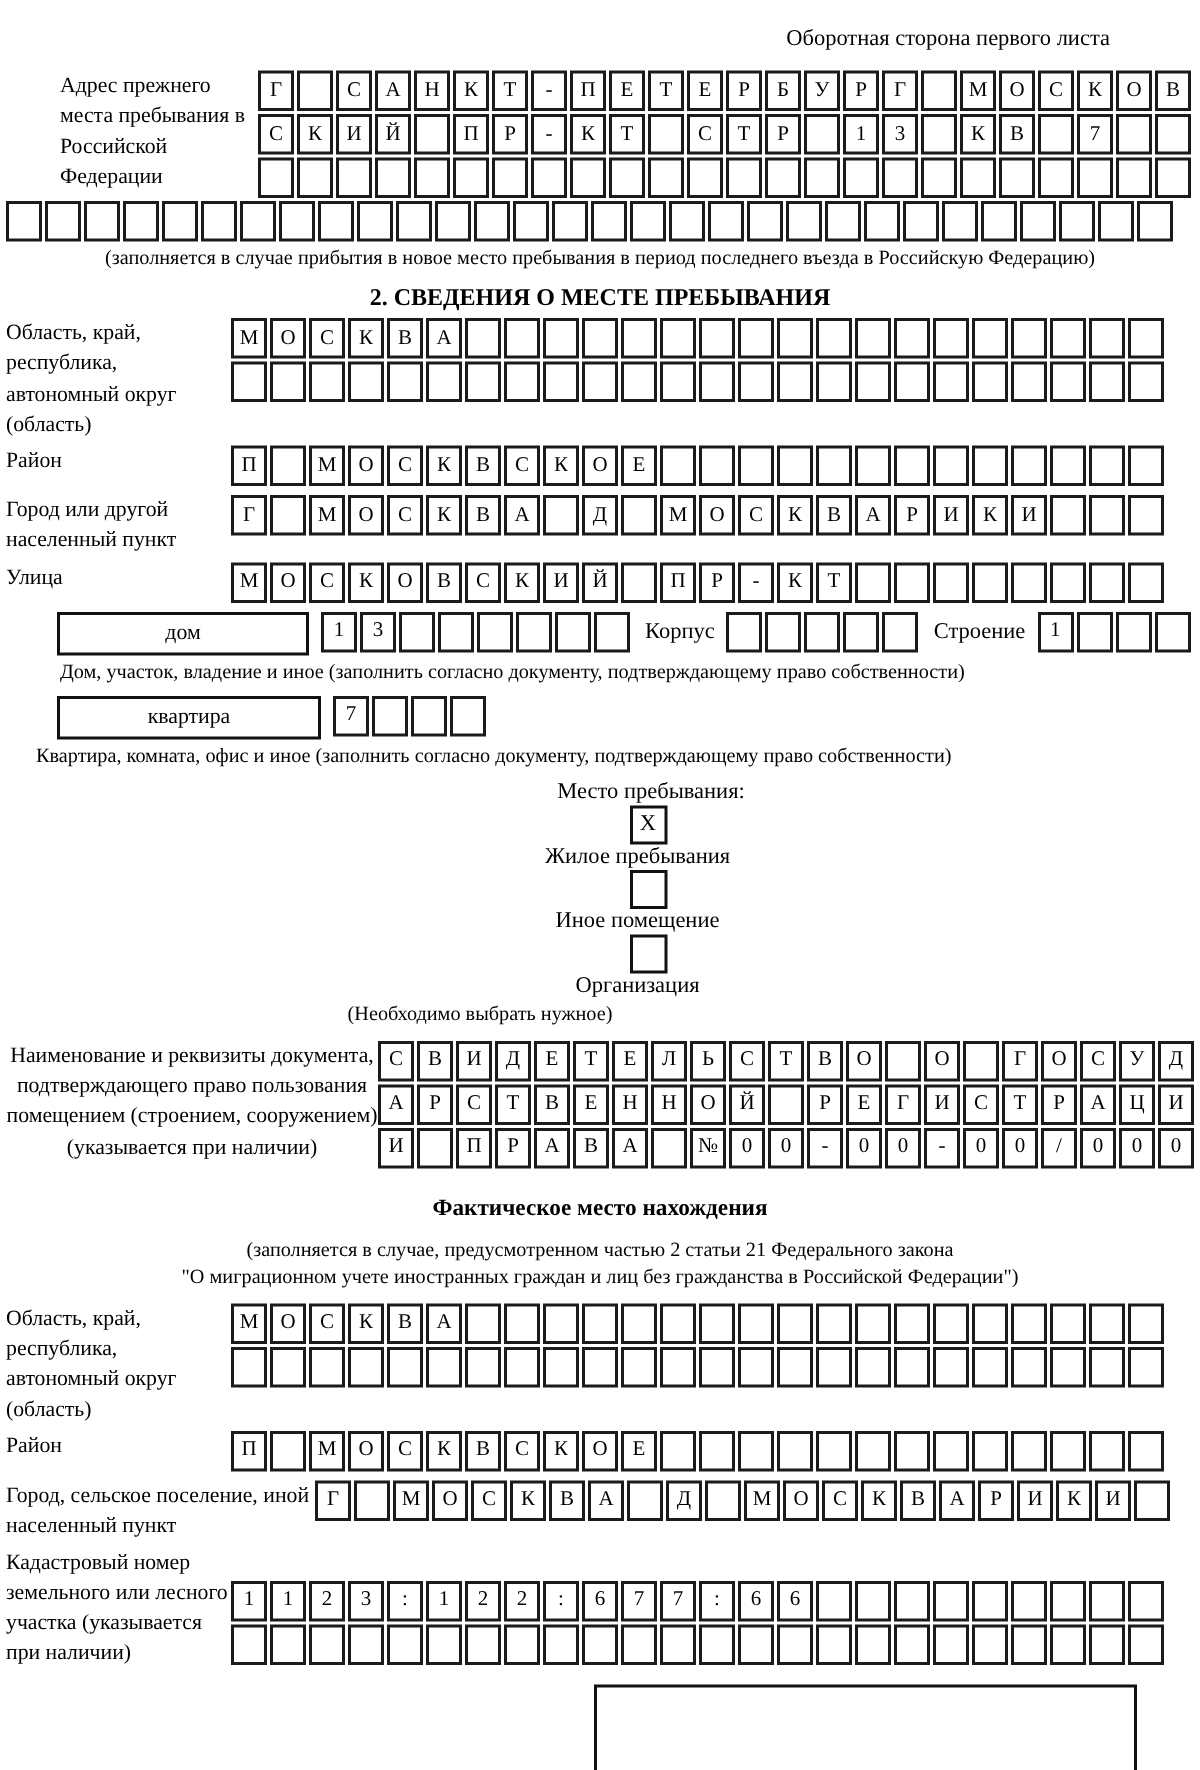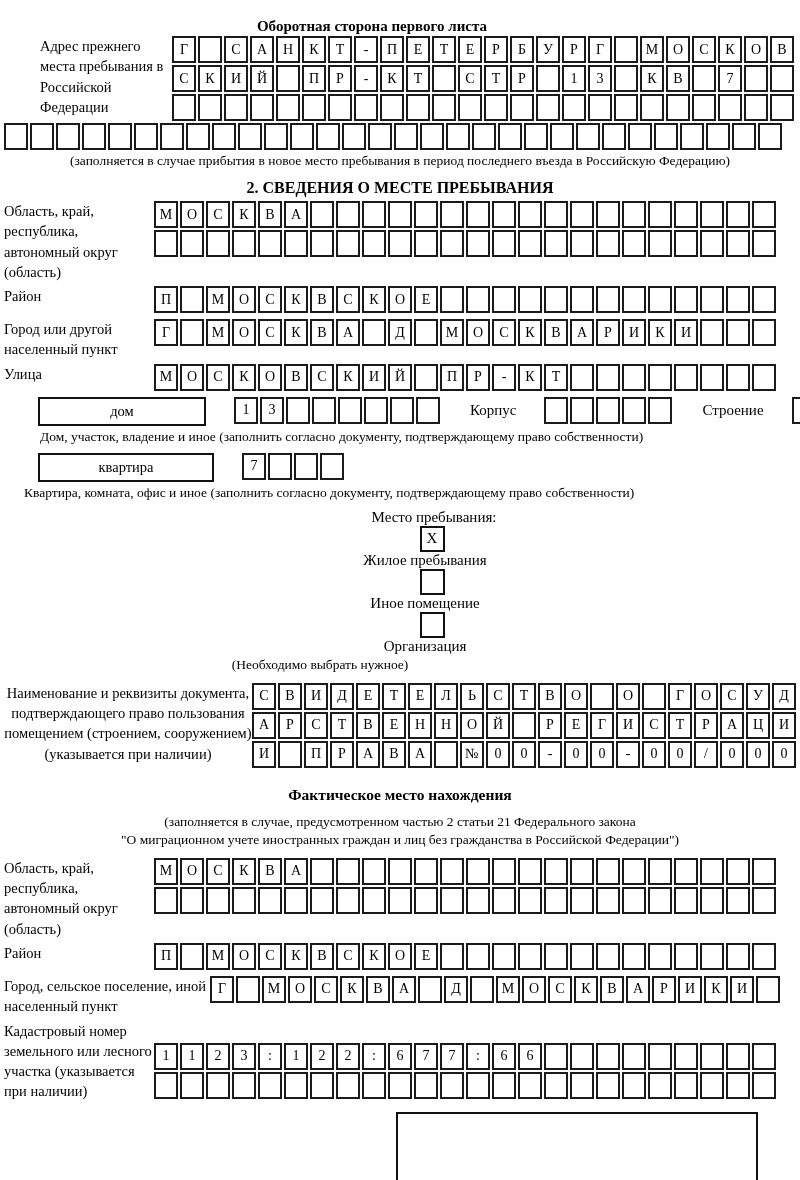--- a/index.html
+++ b/index.html
@@ -1,39 +1,39 @@
 <!DOCTYPE html>
 <html><head>
 <meta charset="utf-8">
 <style>
   html,body{margin:0;padding:0;background:#fff;color:#000;}
   body{width:800px;font-family:"Liberation Serif","DejaVu Serif",serif;}
   .page{width:792px;padding:4px 4px 10px 4px;}
 
-  .corner{text-align:center;font-size:15px;padding:14px 56px 1px 0;font-weight:bold;}
+  .corner{text-align:right;font-size:15px;padding:14px 56px 12px 0;}
 
   .frow{display:flex;align-items:flex-start;}
   .flabel{font-size:14.5px;line-height:1.4;flex:none;}
   .lbl-prev{width:168px;padding-left:36px;box-sizing:border-box;}
   .lbl-150{width:150px;}
   .lbl-206{width:206px;}
   .lbl-248{width:248px;text-align:center;}
 
   .rows{display:flex;flex-direction:column;}
   .cells{display:flex;flex:none;margin-bottom:2px;}
   .cell{box-sizing:border-box;width:24px;height:27px;border:2px solid #1b1b1b;
         margin-right:2px;display:flex;align-items:center;justify-content:center;
         font-size:14px;flex:none;}
   .caption{font-size:13.5px;text-align:center;margin:3px 0 8px 0;}
 
   .sec-title{font-size:16px;font-weight:bold;text-align:center;margin:10px 0 4px 0;}
   .sub-title{font-size:15.5px;font-weight:bold;text-align:center;margin:16px 0 10px 0;}
   .sub-caption{font-size:13.5px;text-align:center;margin:2px 0;}
 
-  .house-row{display:flex;align-items:flex-start;margin:4px 0 2px 34px;gap:20px;}
+  .house-row{display:flex;align-items:flex-start;margin:4px 0 2px 34px;}
   .wide-box{box-sizing:border-box;height:29px;border:2px solid #111;
             display:flex;align-items:center;justify-content:center;
             font-size:14.5px;flex:none;margin-right:8px;}
   .dom-box{width:168px;}
   .kv-box{width:176px;}
   .inline-lbl{font-size:15px;line-height:27px;padding:0 8px;flex:none;}
 
   .stay-row{display:flex;align-items:center;margin:8px 0 2px 68px;font-size:15px;flex-direction:column;}
   .checkbox{box-sizing:border-box;width:25px;height:26px;border:2px solid #111;
             display:flex;align-items:center;justify-content:center;

